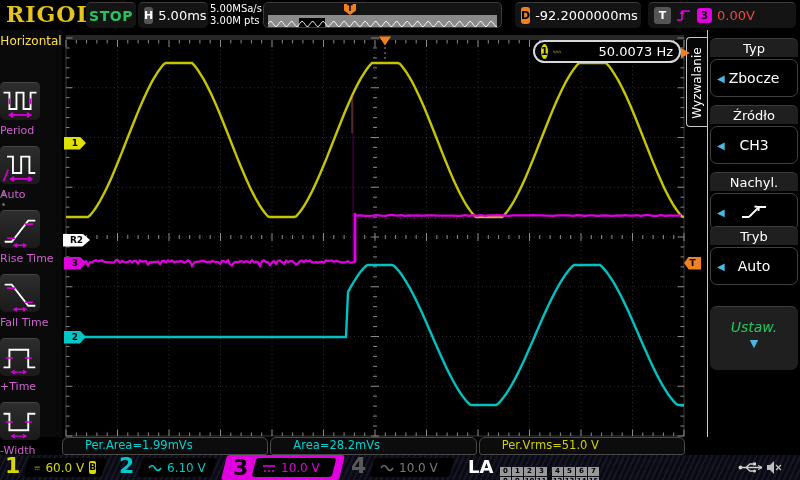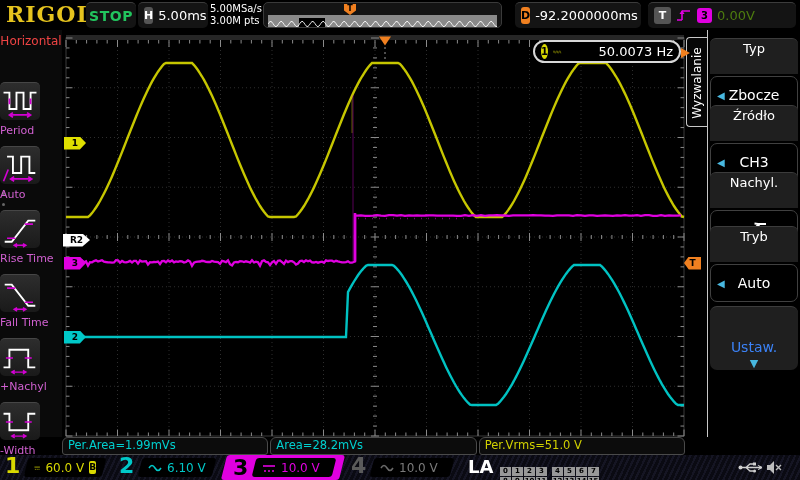--- a/index.html
+++ b/index.html
@@ -24,24 +24,24 @@
   .pv-band{position:absolute;left:4px;top:12px;width:229px;height:12px;background:#8a8a8a;overflow:hidden;}
   .pv-t{position:absolute;left:80px;top:1px;width:12px;height:11px;background:#f08020;color:#000;
         font-size:8px;font-weight:bold;text-align:center;line-height:10px;
         clip-path:polygon(0 0,100% 0,100% 60%,50% 100%,0 60%);}
   .d-box{left:515px;width:126px;}
   .d-cap{background:#f08020;color:#000;}
   .d-val{color:#fff;font-size:13px;}
   .t-box{left:648px;width:148px;}
   .t-src{display:inline-flex;align-items:center;justify-content:center;width:15px;height:15px;
          background:#e000e0;border-radius:3px;color:#000;font-weight:bold;font-size:10px;}
-  .t-lvl{color:#4d7c0f;font-size:13px;}
+  .t-lvl{color:#ef4444;font-size:13px;}
   
   .leftmenu{position:absolute;left:0;top:30px;width:62px;height:407px;background:#0a0a0a;}
-  .lm-title{color:#ef4444;font-size:12px;text-align:center;margin-top:4px;}
+  .lm-title{color:#fde047;font-size:12px;text-align:center;margin-top:4px;}
   .lm-item{position:absolute;left:0;width:62px;height:64px;text-align:left;cursor:pointer;}
   .lm-icon{display:inline-block;width:40px;height:38px;background:linear-gradient(#2d2d2d,#1a1a1a);
            border-radius:5px;border-top:1px solid #464646;}
   .lm-label{color:#d060d0;font-size:11px;line-height:12px;white-space:nowrap;}
   .lm-dots{position:absolute;left:2px;top:162px;display:flex;flex-direction:column;gap:8px;}
   .lm-dots i{width:3px;height:3px;border-radius:50%;background:#666;}
   
   .plot{position:absolute;left:62px;top:30px;width:623px;height:415px;background:#000;}
   .flag{position:absolute;height:13px;display:flex;align-items:center;justify-content:center;
         font-size:9px;font-weight:bold;color:#000;cursor:grab;z-index:5;}
@@ -58,33 +58,33 @@
               border-left:9px solid #f08020;border-top:5px solid transparent;border-bottom:5px solid transparent;}
   
   .rightmenu{position:absolute;left:685px;top:30px;width:115px;height:415px;background:#000;}
   .rm-line{position:absolute;left:22px;top:0;width:1px;height:407px;background:#c8c8c8;}
   .rm-tab{position:absolute;left:1px;top:7px;width:21px;height:90px;background:#060606;
           border:1px solid #c8c8c8;border-right:none;border-radius:4px 0 0 4px;}
   .rm-tab span{position:absolute;left:-34px;top:38px;width:88px;text-align:center;color:#fff;
                font-size:12px;transform:rotate(-90deg);white-space:nowrap;}
   .rm-group{position:absolute;left:25px;width:88px;}
   .rm-head{background:#1f1f1f;border-radius:6px 6px 0 0;border-top:1px solid #3c3c3c;color:#fff;
-           font-size:13px;text-align:center;height:36px;line-height:19px;}
+           font-size:13px;text-align:center;height:19px;line-height:19px;}
   .rm-val{position:relative;margin-top:2px;height:38px;background:#000;border:1px solid #404040;
           border-radius:7px;display:flex;align-items:center;justify-content:center;cursor:pointer;}
   .rm-val .arr{position:absolute;left:6px;color:#48b8e0;font-size:10px;}
   .rm-val .txt{color:#fff;font-size:14px;}
   .rm-more{position:absolute;left:25px;top:276px;width:88px;height:64px;background:#1f1f1f;
            border-top:1px solid #3c3c3c;border-radius:7px;text-align:center;cursor:pointer;}
-  .rm-more .txt{color:#3b82f6;font-size:14px;margin-top:32px;}
+  .rm-more .txt{color:#22c55e;font-size:14px;margin-top:12px;font-style:italic;}
   .rm-more .arr{color:#48b8e0;font-size:11px;margin-top:2px;}
   
   .measbar{position:absolute;left:62px;top:437px;width:623px;height:18px;display:flex;gap:2px;}
   .meas{flex:1;background:#0c0c0c;border:1px solid #4a4a4a;border-radius:6px 6px 3px 3px;
-        font-size:11.5px;line-height:15px;padding-left:5px;white-space:nowrap;overflow:hidden;cursor:pointer;}
+        font-size:11.5px;line-height:15px;padding-left:22px;white-space:nowrap;overflow:hidden;cursor:pointer;}
   
   .chanbar{position:absolute;left:0;top:455px;width:800px;height:25px;
            background:repeating-linear-gradient(115deg,#151523 0 2px,#0a0a12 2px 5px);}
   .ch-num{position:absolute;top:-2px;font-size:22px;font-weight:bold;}
   .ch-box{position:absolute;top:3px;height:19px;background:#000;border-radius:3px;
           transform:skewX(-14deg);cursor:pointer;}
   .ch-in{height:100%;display:flex;align-items:center;gap:5px;padding:0 8px;transform:skewX(14deg);}
   .ch-val{font-size:12px;white-space:nowrap;}
   .bw-badge{width:12px;height:13px;background:#d8d800;border-radius:2px;color:#000;font-size:9px;
             font-weight:bold;text-align:center;line-height:13px;}
@@ -183,21 +183,21 @@
         <path d="M12,28 h10 M14.5,26.5 L12,28 L14.5,29.5 M19.5,26.5 L22,28 L19.5,29.5" stroke="#d400d4" stroke-width="1.2" fill="none"></path>
       </svg></span>
       <div class="lm-label">Fall Time</div>
     </div>
     <div class="lm-item" style="top:308px">
       <span class="lm-icon"><svg width="40" height="38" viewBox="0 0 34 30">
         <polyline points="3,23 8,23 8,8 24,8 24,23 30,23" stroke="#fff" stroke-width="1.6" fill="none"></polyline>
         <path d="M5,15 h6 M21,15 h6" stroke="#d400d4" stroke-width="1.4"></path>
         <path d="M10,27 h12 M12.5,25.5 L10,27 L12.5,28.5 M19.5,25.5 L22,27 L19.5,28.5" stroke="#d400d4" stroke-width="1.2" fill="none"></path>
       </svg></span>
-      <div class="lm-label">+Nachyl</div>
+      <div class="lm-label">+Time</div>
     </div>
     <div class="lm-item" style="top:372px">
       <span class="lm-icon"><svg width="40" height="38" viewBox="0 0 34 30">
         <polyline points="3,8 8,8 8,22 24,22 24,8 30,8" stroke="#fff" stroke-width="1.6" fill="none"></polyline>
         <path d="M5,15 h6 M21,15 h6" stroke="#d400d4" stroke-width="1.4"></path>
         <path d="M10,27 h12 M12.5,25.5 L10,27 L12.5,28.5 M19.5,25.5 L22,27 L19.5,28.5" stroke="#d400d4" stroke-width="1.2" fill="none"></path>
       </svg></span>
       <div class="lm-label">-Width</div>
     </div>
   </div>

